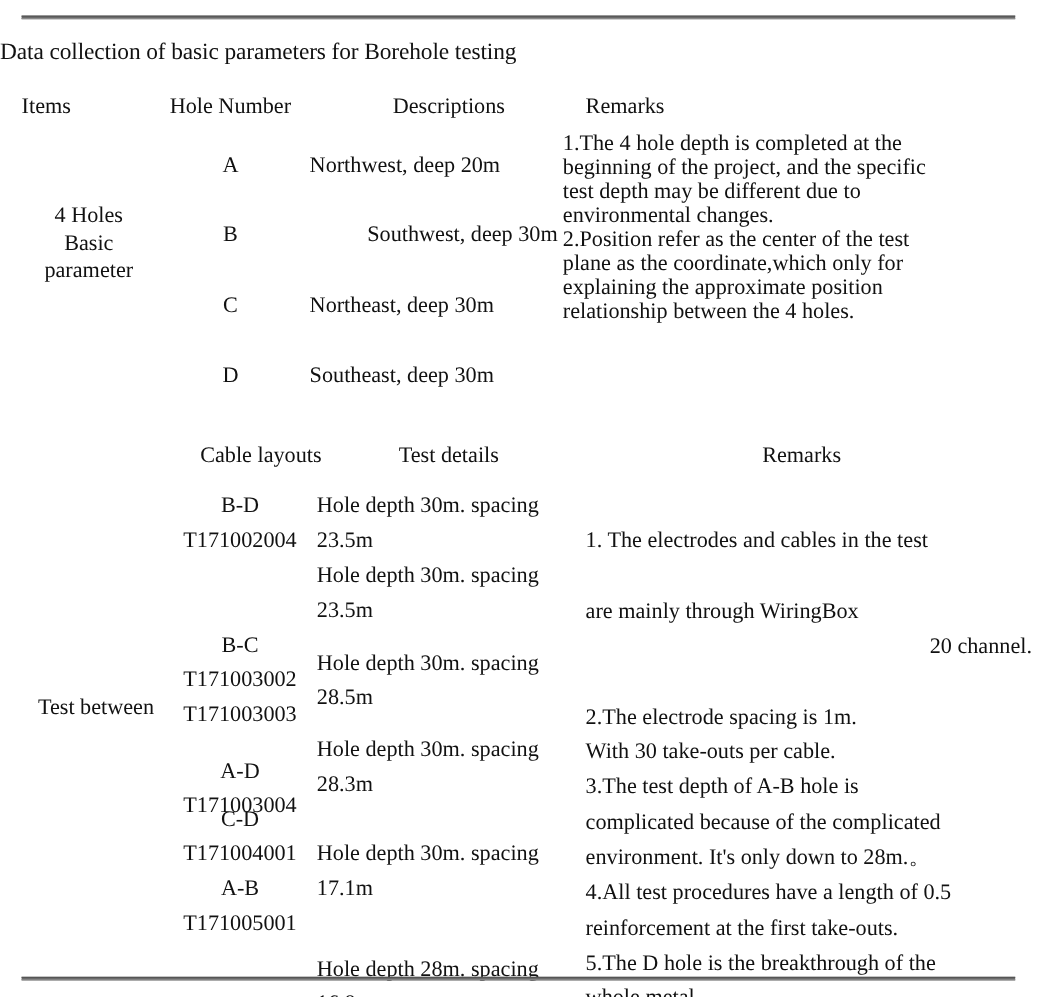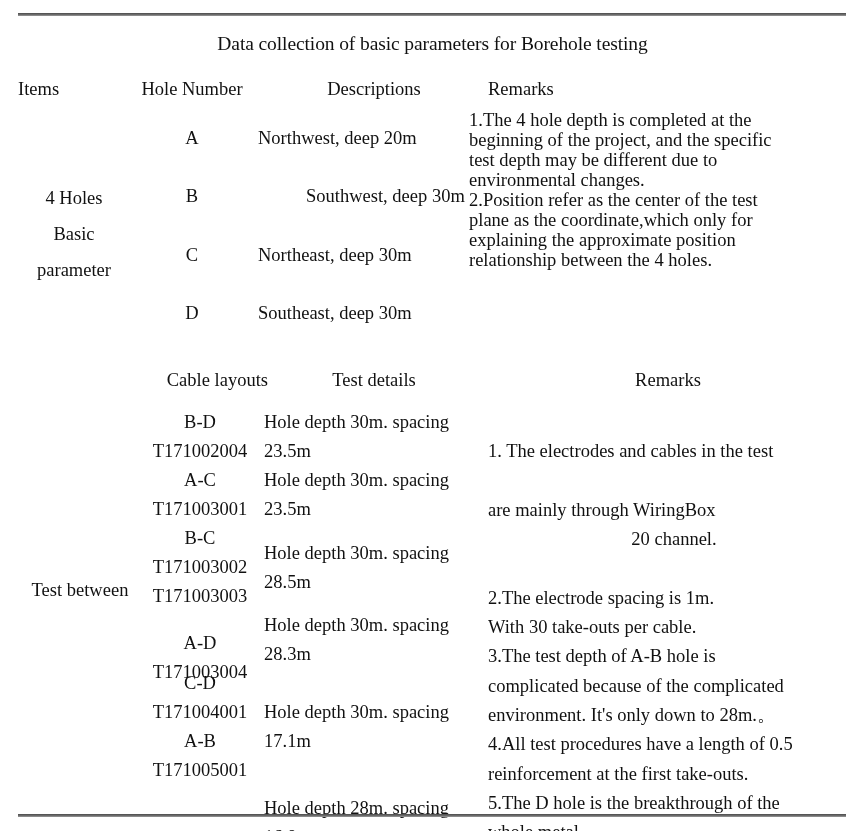--- a/index.html
+++ b/index.html
@@ -36,21 +36,20 @@
   }
   .rule-top    { top: 13px; }
   .rule-bottom { top: 814px; }
 
   
   .title {
     position: absolute;
     left: 0;
     top: 33px;
     width: 865px;
-    text-align: center;
     font-size: 19.5px;
     letter-spacing: -0.1px;
     white-space: nowrap;
   }
 
   
   .cell {
     position: absolute;
     font-size: 18.5px;
     line-height: 29px;
@@ -59,21 +58,21 @@
   .ctr  { text-align: center; }
   .lft  { text-align: left; }
 
   
   .h-items      { left: 18px;  top: 75px; width: 92px;  }
   .h-hole       { left: 118px; top: 75px; width: 148px; }
   .h-desc       { left: 272px; top: 75px; width: 204px; }
   .h-remarks1   { left: 488px; top: 75px; width: 360px; }
 
   
-  .items-label  { left: 18px;  top: 180px; width: 112px; line-height: 36px; }
+  .items-label  { left: 18px;  top: 169px; width: 112px; line-height: 23px; }
 
   .hole-a { left: 150px; top: 124px; width: 84px; }
   .hole-b { left: 150px; top: 182px; width: 84px; }
   .hole-c { left: 150px; top: 241px; width: 84px; }
   .hole-d { left: 150px; top: 299px; width: 84px; }
 
   .desc-a { left: 258px; top: 124px; width: 220px; }
   .desc-b { left: 258px; top: 182px; width: 220px; margin-left: 48px; }
   .desc-c { left: 258px; top: 241px; width: 220px; }
   .desc-d { left: 258px; top: 299px; width: 220px; }
@@ -105,21 +104,21 @@
   .detail-5 { top: 698px; }
   .detail-6 { top: 756px; margin-top: 38px; }
 
   
   .detail-2 { top: 466px; }
   .detail-3 { top: 539px; }
   .detail-5 { top: 698px; }
   .detail-6 { top: 756px; }
 
   .remarks2 { left: 488px; top: 408px; width: 372px; line-height: 29.3px; }
-  .remarks2 .indent { display: block; text-align: center; }
+  .remarks2 .indent { display: block; text-align: right; }
 </style>
 </head>
 <body>
 
 <div class="page">
 
   <div class="rule rule-top"></div>
 
   <div class="title">Data collection of basic parameters for Borehole testing</div>
 
@@ -157,22 +156,20 @@
   <div class="cell ctr h-testdet">Test details</div>
   <div class="cell ctr h-remarks2">Remarks</div>
 
   <div class="cell ctr testbetween-label">Test between</div>
 
   <div class="cell ctr cable cable-1">B-D
 T171002004</div>
   <div class="cell lft detail detail-1">Hole depth 30m. spacing
 23.5m</div>
 
-  <div class="cell ctr cable cable-2">A-C
-T171003001</div>
   <div class="cell lft detail detail-2">Hole depth 30m. spacing
 23.5m</div>
 
   <div class="cell ctr cable cable-3">B-C
 T171003002
 T171003003</div>
   <div class="cell lft detail detail-3">Hole depth 30m. spacing
 28.5m</div>
 
   <div class="cell ctr cable cable-4">A-D

